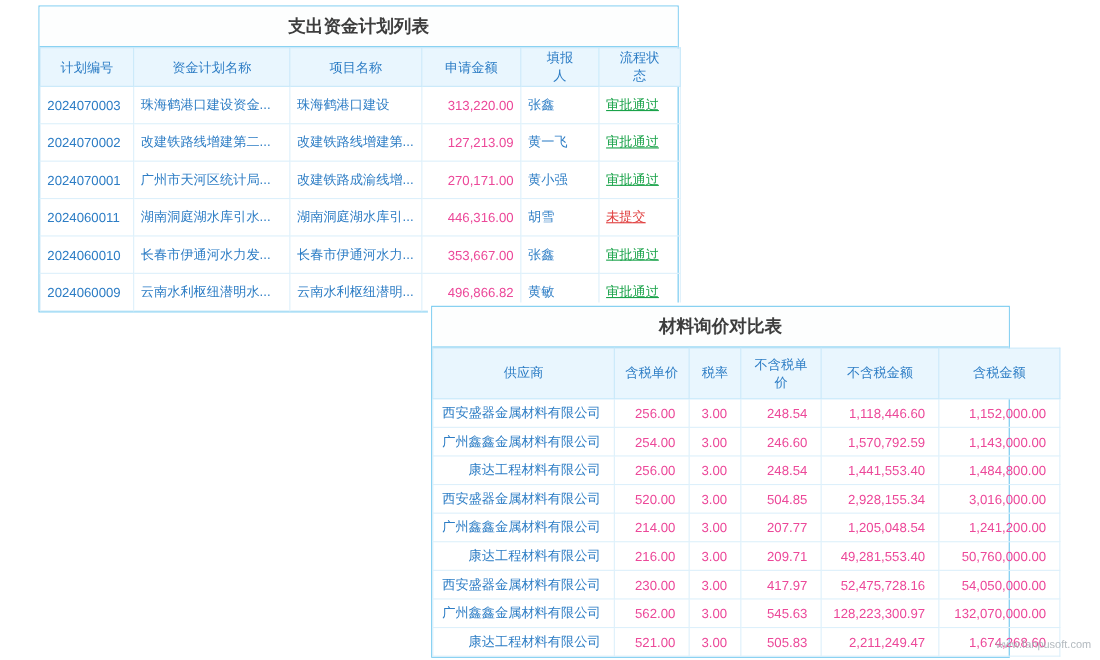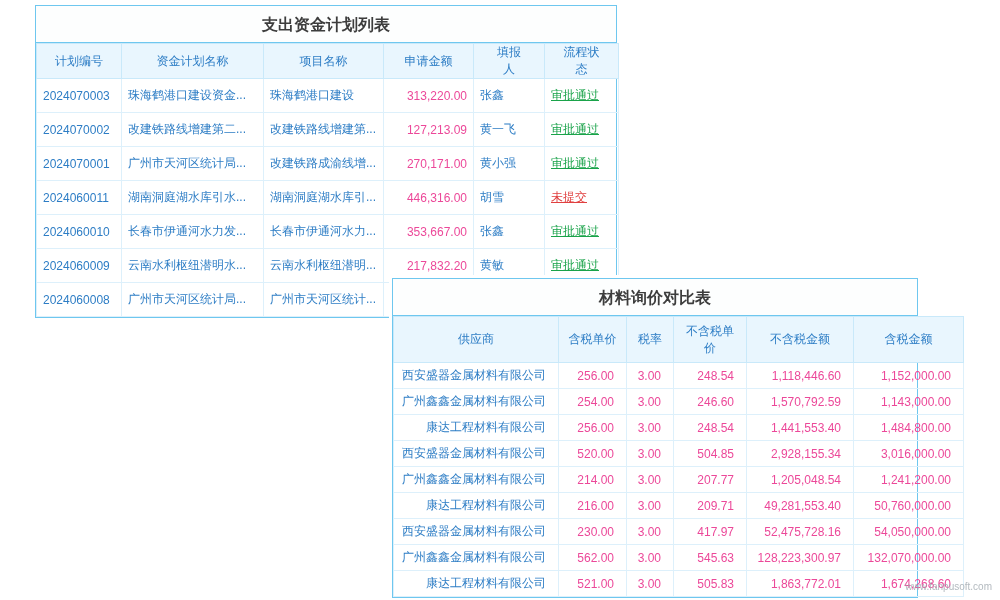--- a/index.html
+++ b/index.html
@@ -120,31 +120,23 @@
           <td class="c-link t-left">长春市伊通河水力发...</td>
           <td class="c-link t-left">长春市伊通河水力...</td>
           <td class="c-num t-right">353,667.00</td>
           <td class="c-link t-center">张鑫</td>
           <td class="c-status t-center status-approved">审批通过</td>
         </tr>
         <tr>
           <td class="c-link t-center">2024060009</td>
           <td class="c-link t-left">云南水利枢纽潜明水...</td>
           <td class="c-link t-left">云南水利枢纽潜明...</td>
-          <td class="c-num t-right">217,832.20</td>
+          <td class="c-num t-right">496,866.82</td>
           <td class="c-link t-center">黄敏</td>
           <td class="c-status t-center status-approved">审批通过</td>
-        </tr>
-        <tr>
-          <td class="c-link t-center">2024060008</td>
-          <td class="c-link t-left">广州市天河区统计局...</td>
-          <td class="c-link t-left">广州市天河区统计...</td>
-          <td class="c-num t-right"></td>
-          <td class="c-link t-center"></td>
-          <td class="c-status t-center"></td>
         </tr>
       </tbody>
   </table>
 </section>
 
 <section class="table-card quote-card">
   <div class="card-title">材料询价对比表</div>
   <table>
       <colgroup>
         <col style="width: 165px;">
@@ -227,21 +219,21 @@
           <td class="c-num t-right">3.00</td>
           <td class="c-num t-right">545.63</td>
           <td class="c-num t-right">128,223,300.97</td>
           <td class="c-num t-right">132,070,000.00</td>
         </tr>
         <tr>
           <td class="c-link t-right">康达工程材料有限公司</td>
           <td class="c-num t-right">521.00</td>
           <td class="c-num t-right">3.00</td>
           <td class="c-num t-right">505.83</td>
-          <td class="c-num t-right">1,863,772.01</td>
+          <td class="c-num t-right">2,211,249.47</td>
           <td class="c-num t-right">1,674,268.60</td>
         </tr>
       </tbody>
   </table>
 </section>
 
 <div class="watermark">
   <div class="wm-url">www.fanpusoft.com</div>
 </div>
 

